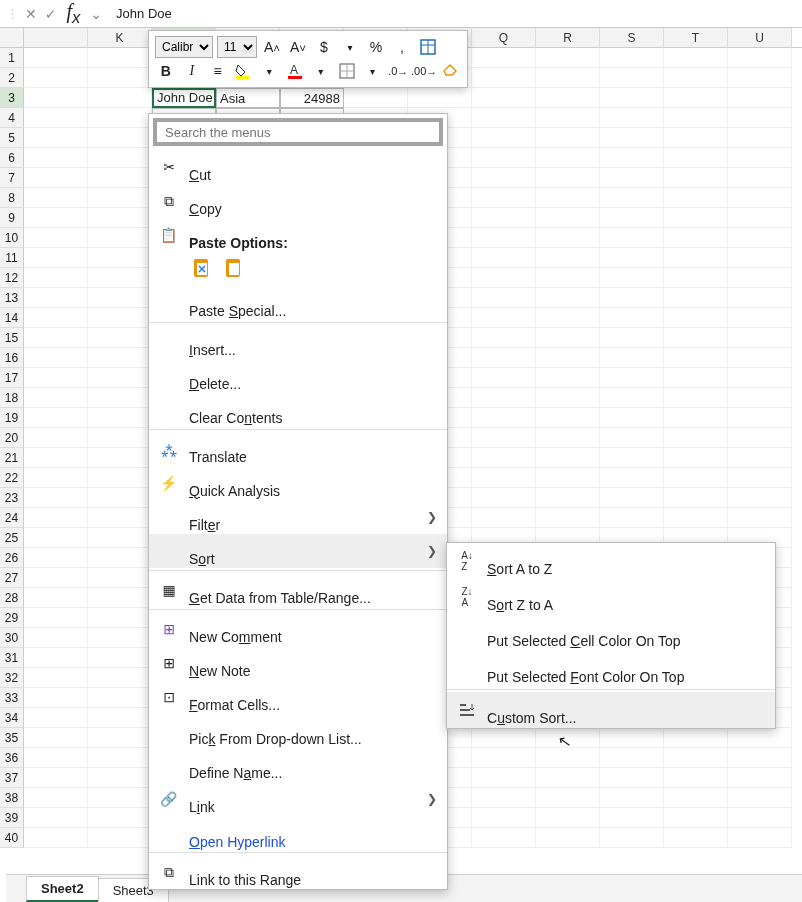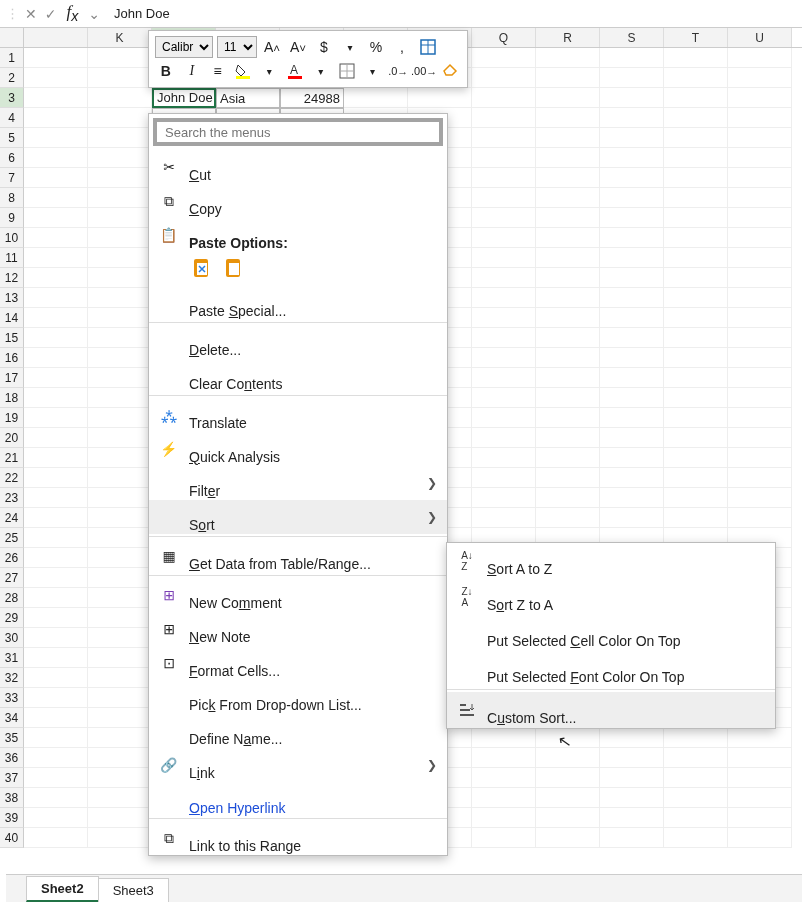--- a/index.html
+++ b/index.html
@@ -1,21 +1,21 @@
 <!DOCTYPE html>
 <html><head>
 <meta charset="utf-8">
 <style>
 * { margin: 0; padding: 0; box-sizing: border-box; font-family: 'Segoe UI', Tahoma, sans-serif; }
 body { background: #fff; font-size: 13px; color: #222; width: 802px; height: 902px; overflow: hidden; position: relative; }
 
 .formula-bar { height: 28px; border-bottom: 1px solid #ccc; display: flex; align-items: center; padding: 0 4px; }
 .fb-btn { padding: 2px 4px; color: #888; font-size: 14px; }
 .fb-sep { color: #ccc; margin: 0 2px; }
-.fb-fx { font-style: italic; font-family: serif; font-size: 17px; padding: 0 6px; }
+.fb-fx { font-style: italic; font-family: serif; font-size: 20px; padding: 0 6px; }
 .fb-content { padding-left: 10px; font-size: 13px; }
 
 .sheet-area { position: relative; }
 .col-headers { display: flex; height: 20px; border-bottom: 1px solid #ccc; }
 .row-header-spacer { width: 24px; border-right: 1px solid #ccc; background: #f3f3f3; }
 .col-header { width: 64px; text-align: center; font-size: 12px; color: #333; border-right: 1px solid #ddd; background: #f3f3f3; line-height: 20px; }
 .col-header.selected { background: #d6e8d5; }
 
 .grid-row { display: flex; height: 20px; }
 .row-header { width: 24px; text-align: center; font-size: 12px; border-right: 1px solid #ccc; border-bottom: 1px solid #ddd; background: #f3f3f3; line-height: 20px; }
@@ -769,20 +769,24 @@
           <rect x="6" y="6" width="10" height="12" fill="#fff"></rect>
         </svg></span>
   </div>
   <div class="cm-item">
     <span class="cm-icon"></span>
     <span class="cm-label">Paste <span class="u">S</span>pecial...</span>
   </div>
   <div class="cm-sep"></div>
   <div class="cm-item">
     <span class="cm-icon"></span>
+    <span class="cm-label"><span class="u">I</span>nsert...</span>
+  </div>
+  <div class="cm-item">
+    <span class="cm-icon"></span>
     <span class="cm-label"><span class="u">D</span>elete...</span>
   </div>
   <div class="cm-item">
     <span class="cm-icon"></span>
     <span class="cm-label">Clear Co<span class="u">n</span>tents</span>
   </div>
   <div class="cm-sep"></div>
   <div class="cm-item">
     <span class="cm-icon" style="color:#2a7de1">⁂</span>
     <span class="cm-label">Translate</span>

